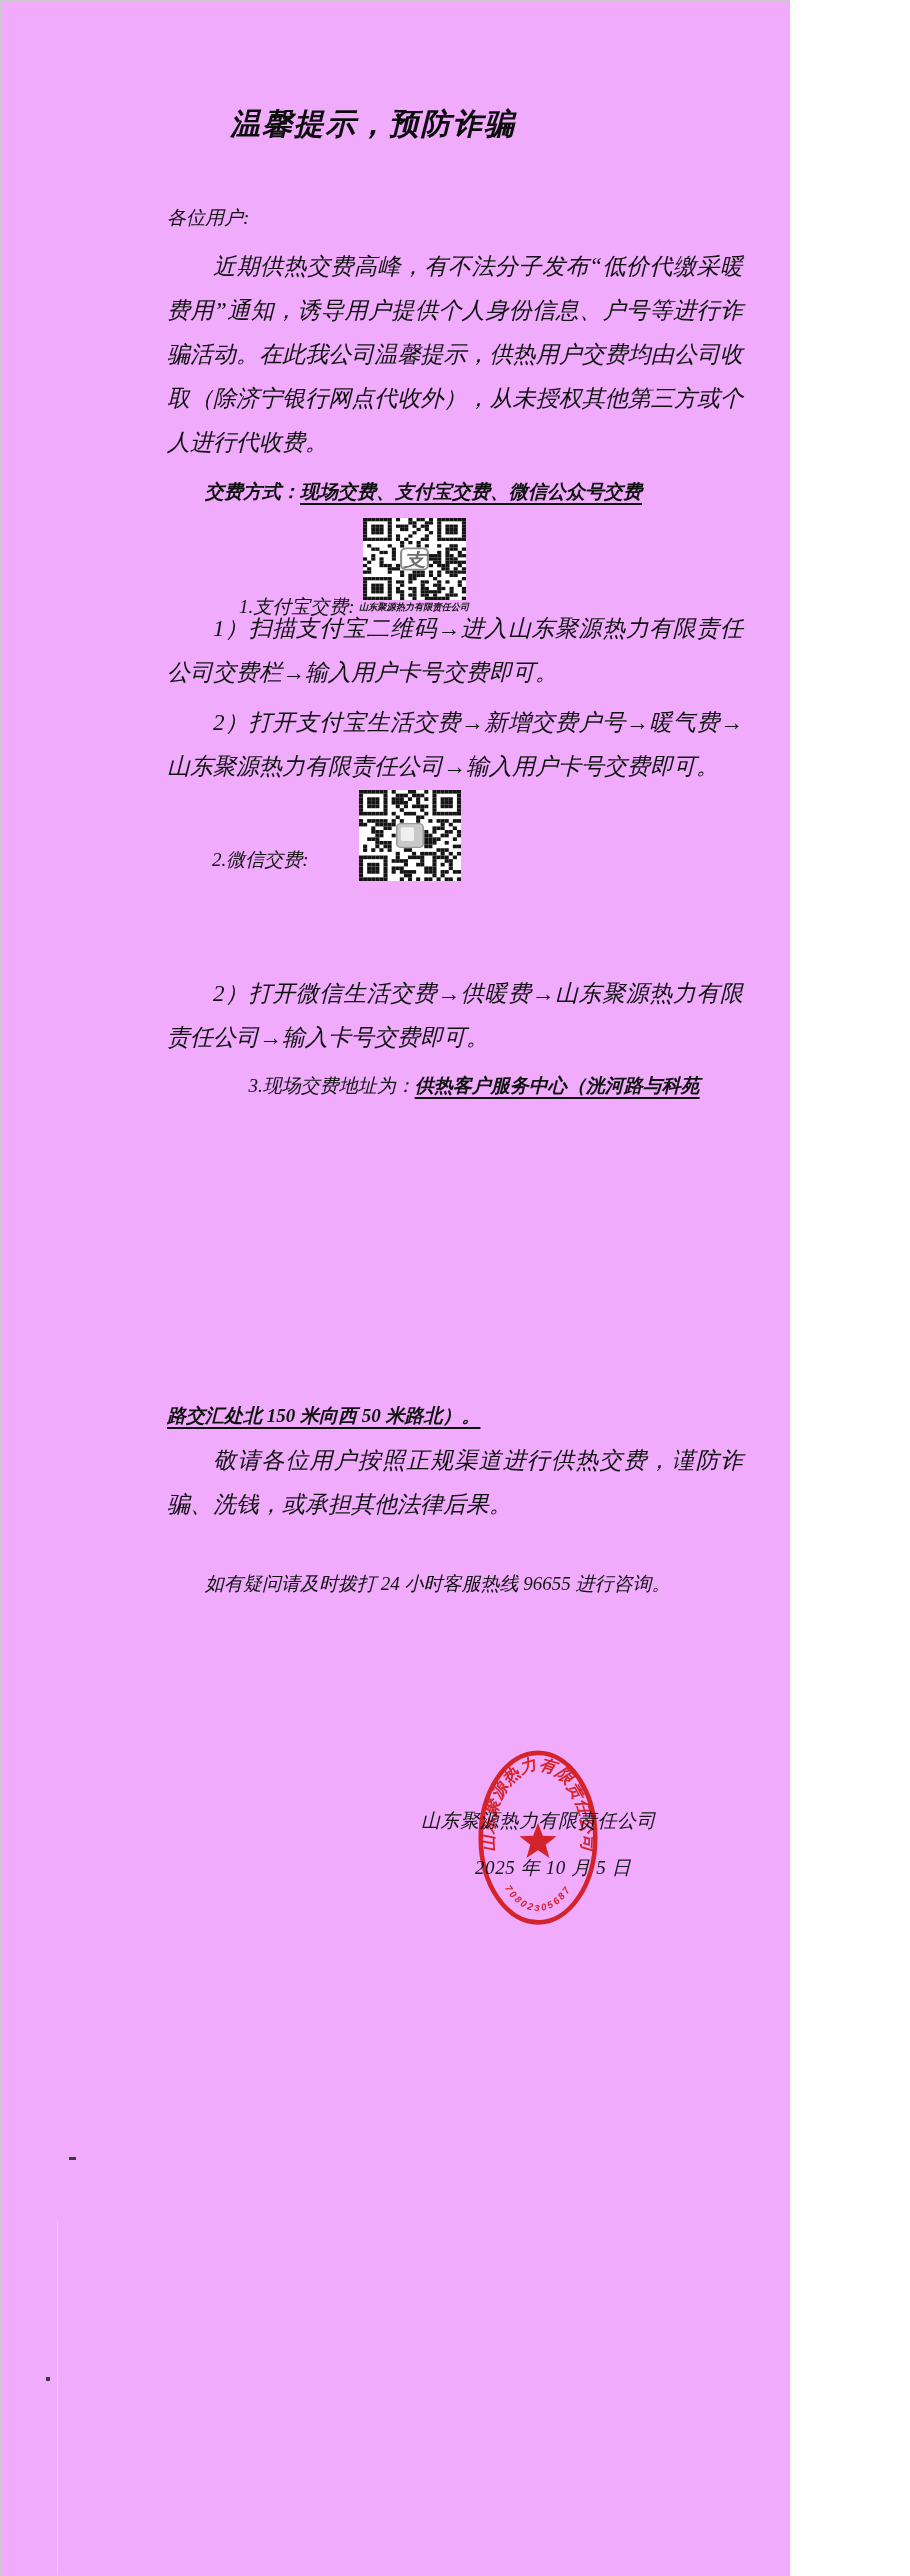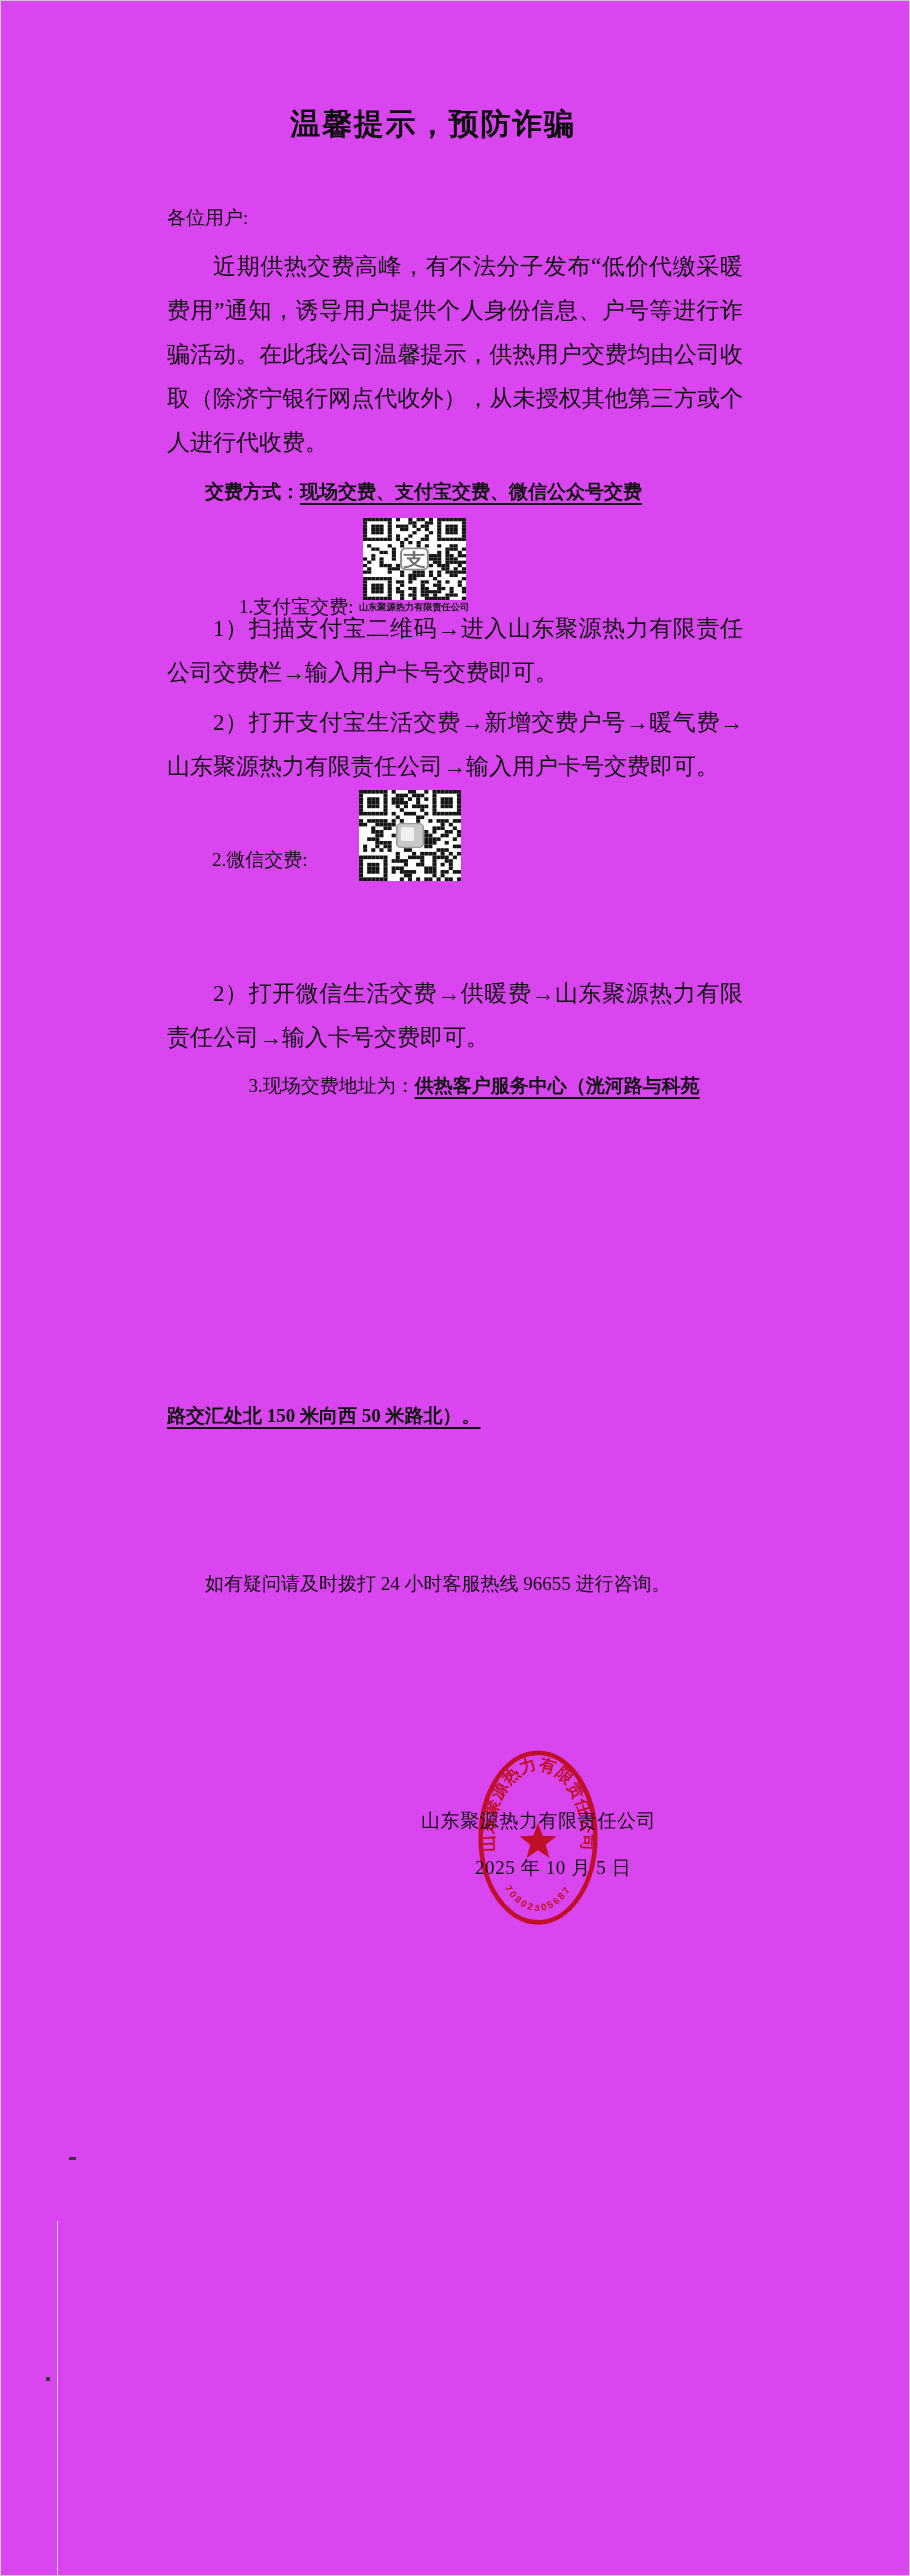--- a/index.html
+++ b/index.html
@@ -1,24 +1,25 @@
 <!DOCTYPE html>
 <html style="font-size:9.2px"><head>
 <meta charset="utf-8">
 <style>
   html,body{margin:0;padding:0;background:#ffffff;}
   .page{
     position:relative;
-    width:910px;height:2576px;
-    background:#d946ef;
+    width:790px;height:2576px;
+    background:#f0abfc;
     box-sizing:border-box;
     border:1.1px solid #c9c9c9;
     overflow:hidden;
     font-family:"Liberation Serif","DejaVu Serif",serif;
     color:#111;
+    font-style:italic;
   }
   .abs{position:absolute;}
   .doc-title{
     left:0;right:0;top:103px;
     text-align:center;
     padding-right:44px;
     font-family:"Liberation Sans","DejaVu Sans",sans-serif;
     font-weight:700;
     font-size:30px;
     letter-spacing:1.7px;
@@ -655,20 +656,21 @@
   <div class="abs para" style="left:166px;top:971px;">2）打开微信生活交费→供暖费→山东聚源热力有限责任公司→输入卡号交费即可。</div>
 
   <div class="abs line indent" style="left:166px;top:1063px;width:576px;text-align:center;">
     <span>3.现场交费地址为：</span><span class="u">供热客户服务中心（洸河路与科苑</span>
   </div>
 
   <div class="abs line" style="left:166px;top:1393px;">
     <span class="u">路交汇处北 150 米向西 50 米路北）。</span>
   </div>
 
+  <div class="abs para" style="left:166px;top:1438px;">敬请各位用户按照正规渠道进行供热交费，谨防诈骗、洗钱，或承担其他法律后果。</div>
 
   <div class="abs line indent" style="left:166px;top:1561px;width:576px;">如有疑问请及时拨打 24 小时客服热线 96655 进行咨询。</div>
 
   <div class="abs sign" style="left:420px;top:1808px;">山东聚源热力有限责任公司</div>
   <div class="abs sign" style="left:474px;top:1855px;">2025 年 10 月 5 日</div>
 
   <svg class="abs stamp-svg" style="left:471px;top:1745px;" width="132" height="189" viewBox="0 0 230 330">
     <ellipse cx="115" cy="160" rx="100" ry="148" fill="none" stroke="#e2342b" stroke-width="8"></ellipse>
     <path id="seal-arc-top" d="M 39.7 190.5 A 78 118 0 1 1 190.3 190.5" fill="none"></path>
     <path id="seal-arc-bottom" d="M 53.7 242.3 A 80 128 0 0 0 176.3 242.3" fill="none"></path>

